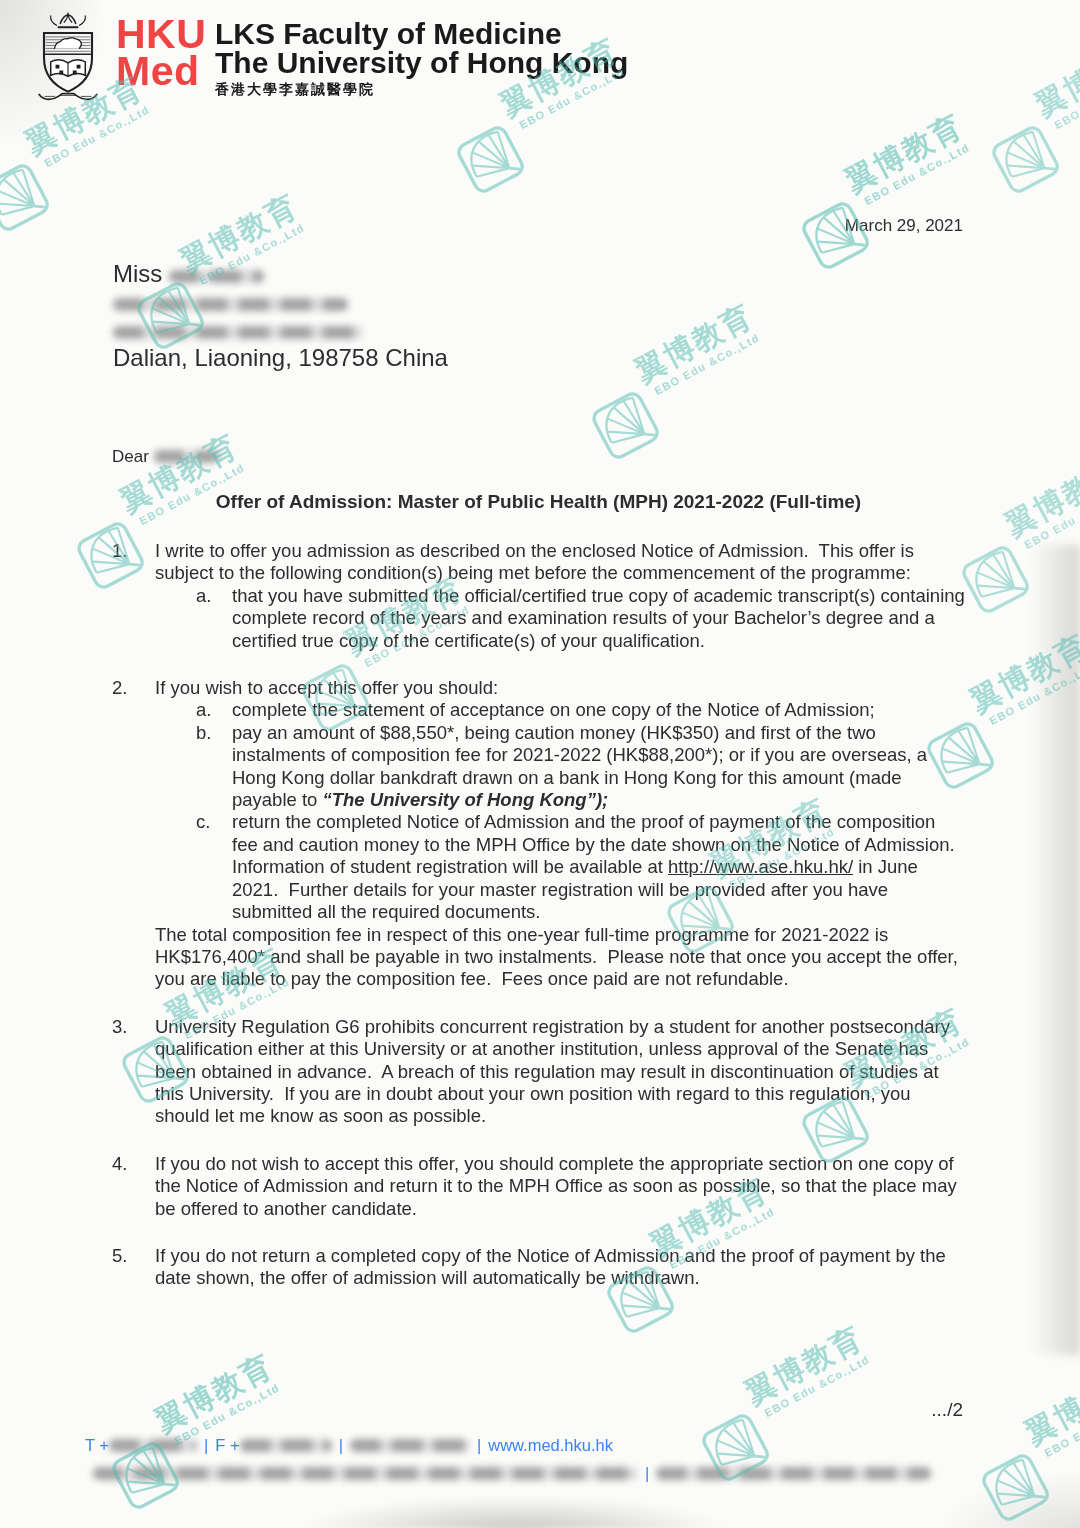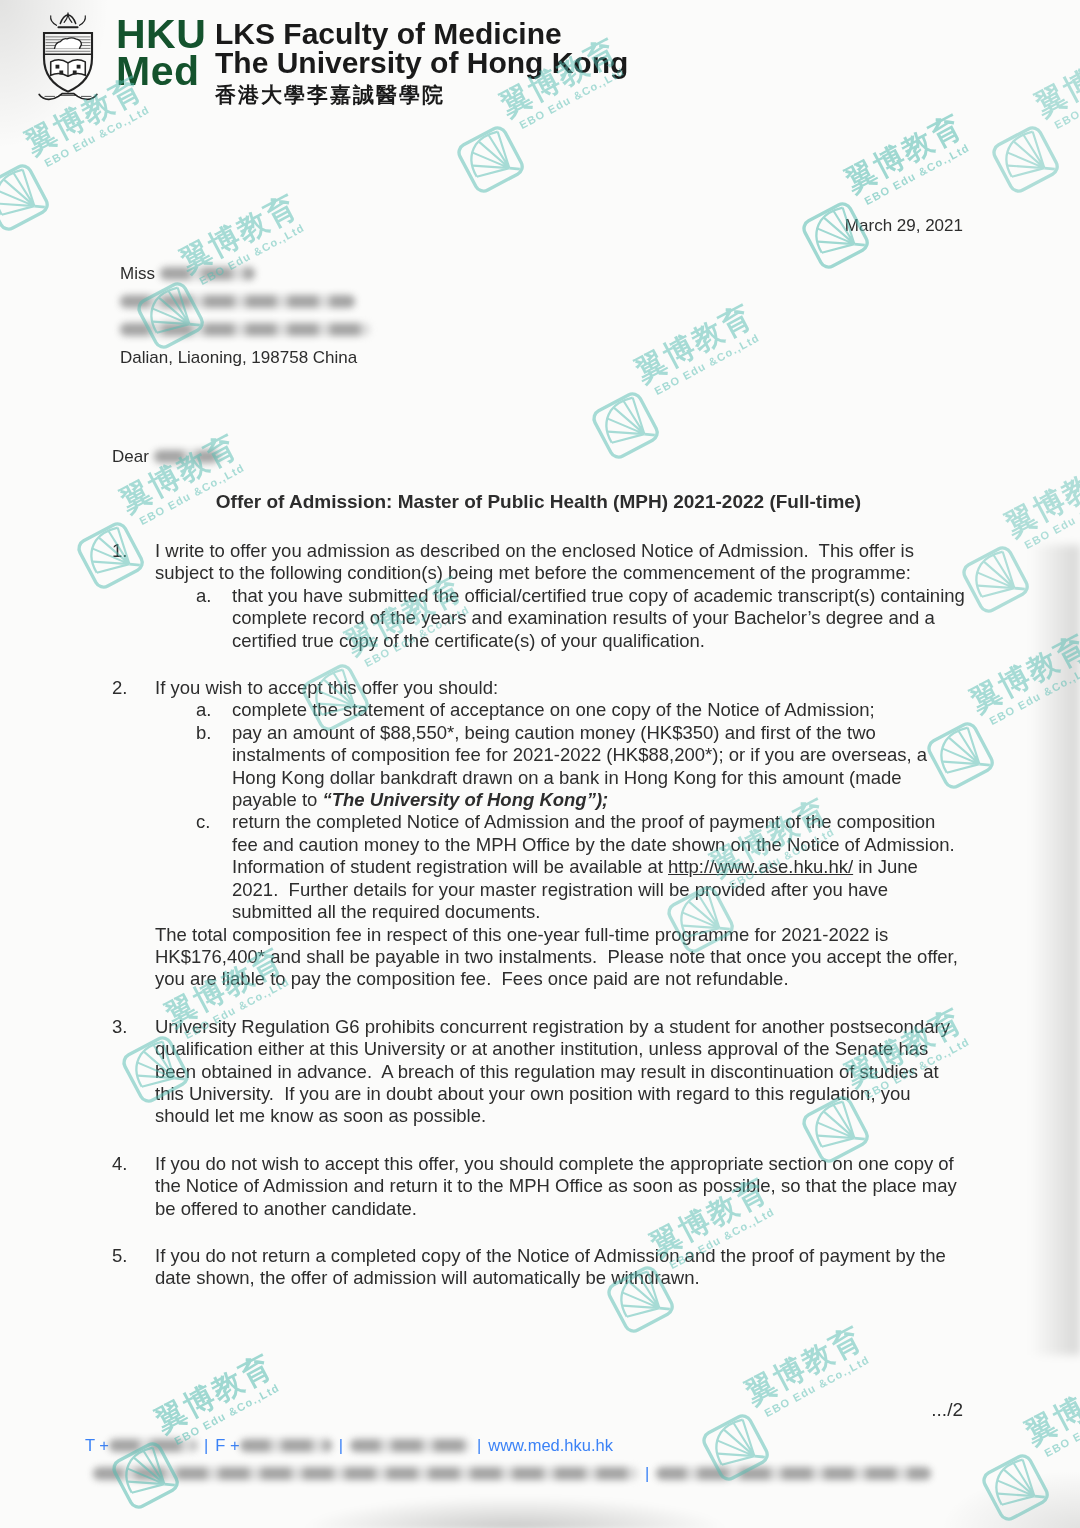--- a/index.html
+++ b/index.html
@@ -17,28 +17,28 @@
     background: radial-gradient(ellipse at 0% 0%, rgba(0,0,0,0.10), transparent 70%); }
   .shade-right { right:0; top:545px; width:50px; height:810px;
     background: linear-gradient(to right, rgba(0,0,0,0) 0%, rgba(0,0,0,0.14) 100%); filter: blur(4px); }
   .shade-bottom { left:300px; top:1496px; width:430px; height:34px;
     background: radial-gradient(ellipse at 50% 100%, rgba(0,0,0,0.20), transparent 70%); filter: blur(3px); }
   .shade-bottomright { right:0; top:1470px; width:140px; height:58px;
     background: radial-gradient(ellipse at 100% 100%, rgba(0,0,0,0.10), transparent 70%); }
   
   .crest { position:absolute; left:28px; top:10px; width:80px; height:96px; z-index:2; }
   .logotype { position:absolute; left:116px; top:16px; z-index:2;
-    font-weight:bold; font-size:41px; line-height:37px; color:#14532d; letter-spacing:0.5px; }
+    font-weight:bold; font-size:41px; line-height:37px; color:#ef4444; letter-spacing:0.5px; }
   .faculty { position:absolute; left:215px; top:19px; z-index:2; color:#1a1a1a; }
   .faculty .en { font-weight:bold; font-size:30px; line-height:29px; }
-  .faculty .zh { font-weight:bold; font-size:21px; margin-top:4px; letter-spacing:2px; }
+  .faculty .zh { font-weight:bold; font-size:14px; margin-top:4px; letter-spacing:2px; }
   
   .txt { white-space: pre-wrap; }
   .date { position:absolute; top:216px; right:117px; font-size:17px; z-index:2; }
-  .recipient { position:absolute; left:120px; top:260px; z-index:2; font-size:17px; line-height:28px; }
+  .recipient { position:absolute; left:113px; top:260px; z-index:2; font-size:24px; line-height:28px; }
   .greeting { position:absolute; left:112px; top:447px; z-index:2; font-size:17px; }
   .subject { position:absolute; left:112px; top:491px; width:853px; z-index:2;
     text-align:center; font-weight:bold; font-size:19px; }
   .body-text { position:absolute; left:112px; top:540px; width:853px; z-index:2;
     font-size:18.5px; line-height:22.4px; }
   .para { display:grid; grid-template-columns:43px 1fr; margin-bottom:25px; }
   .num { }
   .sub { display:grid; grid-template-columns:36px 1fr; margin-left:41px; }
   .bi { font-weight:bold; font-style:italic; }
   .u  { text-decoration: underline; }

